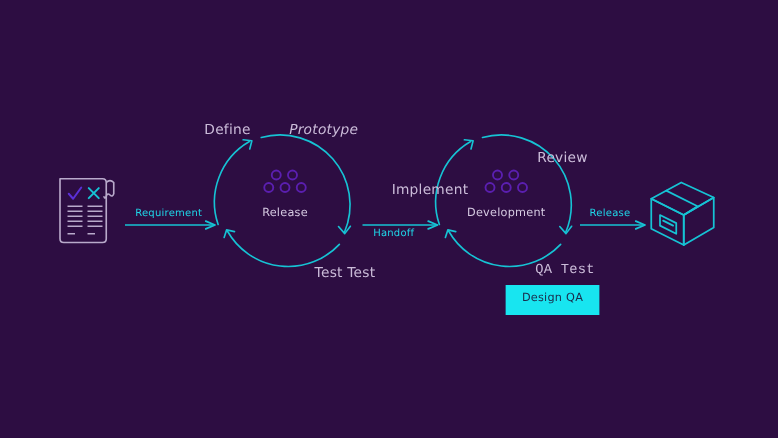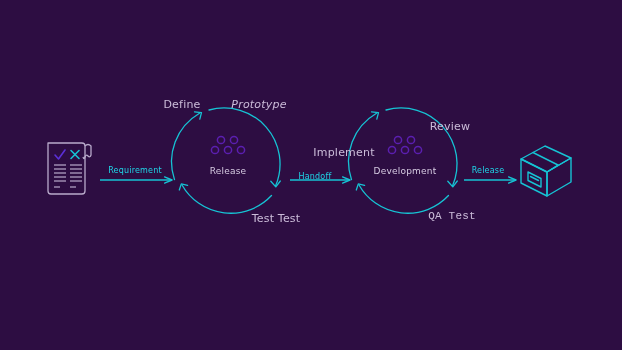--- a/index.html
+++ b/index.html
@@ -140,29 +140,30 @@
 
       <path d="M533 152.5 L558 165 L547 172"></path>
 
       <path d="M528 172 L541 178.5 L541 187 L528 180.5 Z"></path>
       <path d="M530.5 176.5 L538.5 180.5"></path>
     </g>
 
   </svg>
 
   <div class="lbl cyan" style="left:135px; top:170px;">Requirement</div>
-  <div class="lbl cyan" style="left:315px; top:176px;">Handoff</div>
+  <div class="lbl cyan" style="left:315px; top:186px;">Handoff</div>
   <div class="lbl cyan" style="left:488px; top:170px;text-align:center;">Release</div>
 
   <div class="lbl" style="left:182px; top:104px;">Define</div>
   <div class="lbl" style="left:259px; top:104px;font-style:italic;">Prototype</div>
   <div class="lbl" style="left:276px; top:218px;">Test Test</div>
 
   <div class="lbl center" style="left:228px; top:171px;">Release</div>
 
   <div class="lbl" style="left:344px; top:104px;margin-top:48px;">Implement</div>
   <div class="lbl" style="left:450px; top:104px;margin-top:22px;">Review</div>
   <div class="lbl" style="left:452px; top:216px;font-family:Liberation Mono, monospace;">QA Test</div>
 
   <div class="lbl center" style="left:405px; top:171px;">Development</div>
 
+  <div class="badge" style="left:442px; top:240px;">Design QA</div>
 
 </div>
 
 </body></html>

